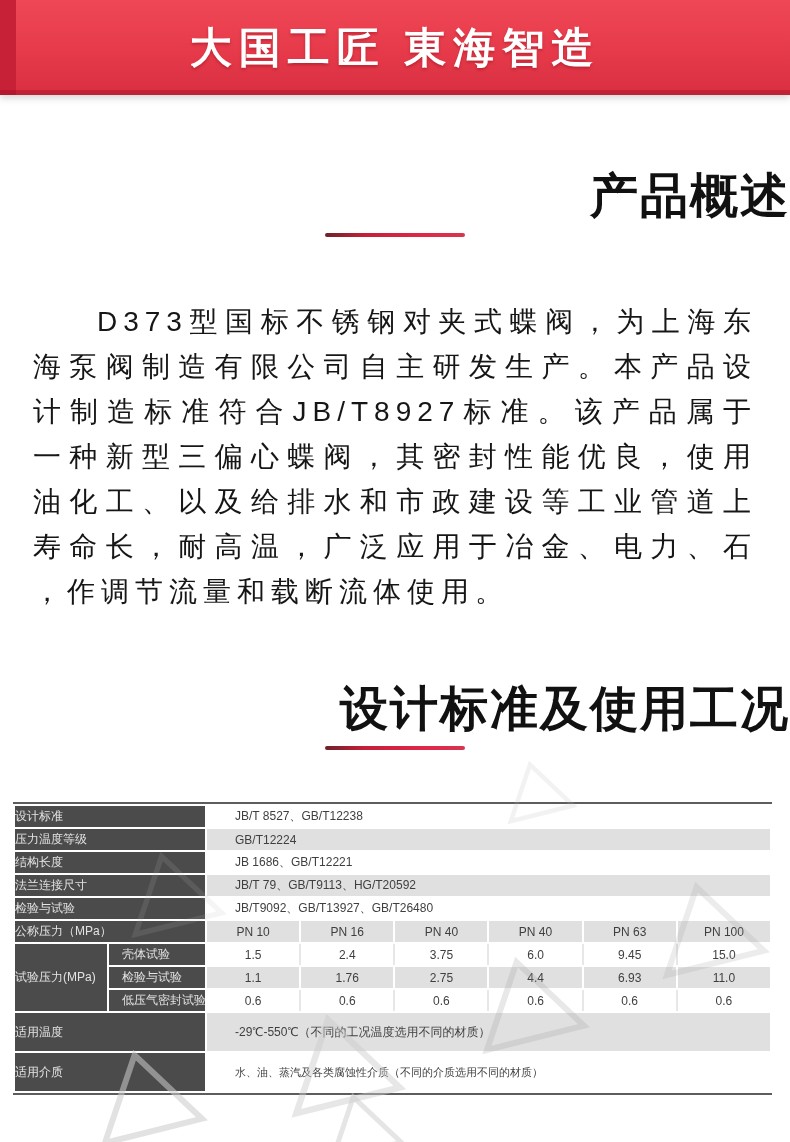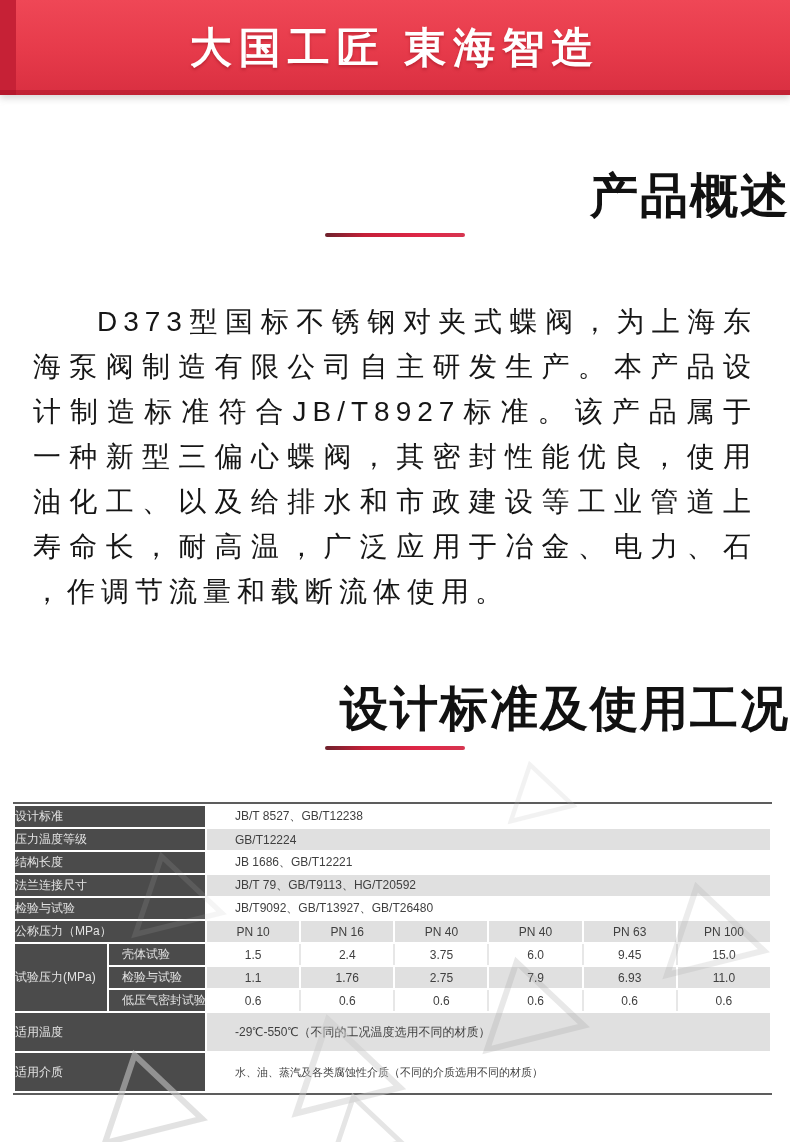--- a/index.html
+++ b/index.html
@@ -149,21 +149,21 @@
           <td class="val center dvd">3.75</td>
           <td class="val center dvd">6.0</td>
           <td class="val center dvd">9.45</td>
           <td class="val center dvd">15.0</td>
         </tr>
         <tr class="r-s bg-g">
           <td class="hdr sub">检验与试验</td>
           <td class="val center">1.1</td>
           <td class="val center">1.76</td>
           <td class="val center">2.75</td>
-          <td class="val center">7.9</td>
+          <td class="val center">4.4</td>
           <td class="val center">6.93</td>
           <td class="val center">11.0</td>
         </tr>
         <tr class="r-s bg-w">
           <td class="hdr sub">低压气密封试验</td>
           <td class="val center">0.6</td>
           <td class="val center dvd">0.6</td>
           <td class="val center dvd">0.6</td>
           <td class="val center dvd">0.6</td>
           <td class="val center dvd">0.6</td>

